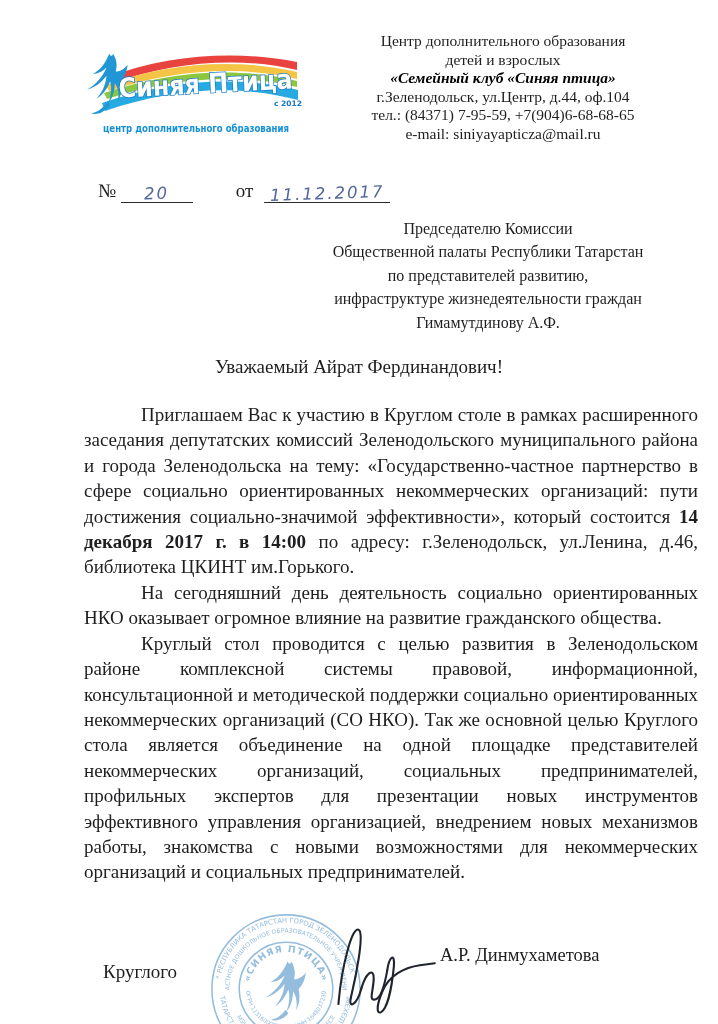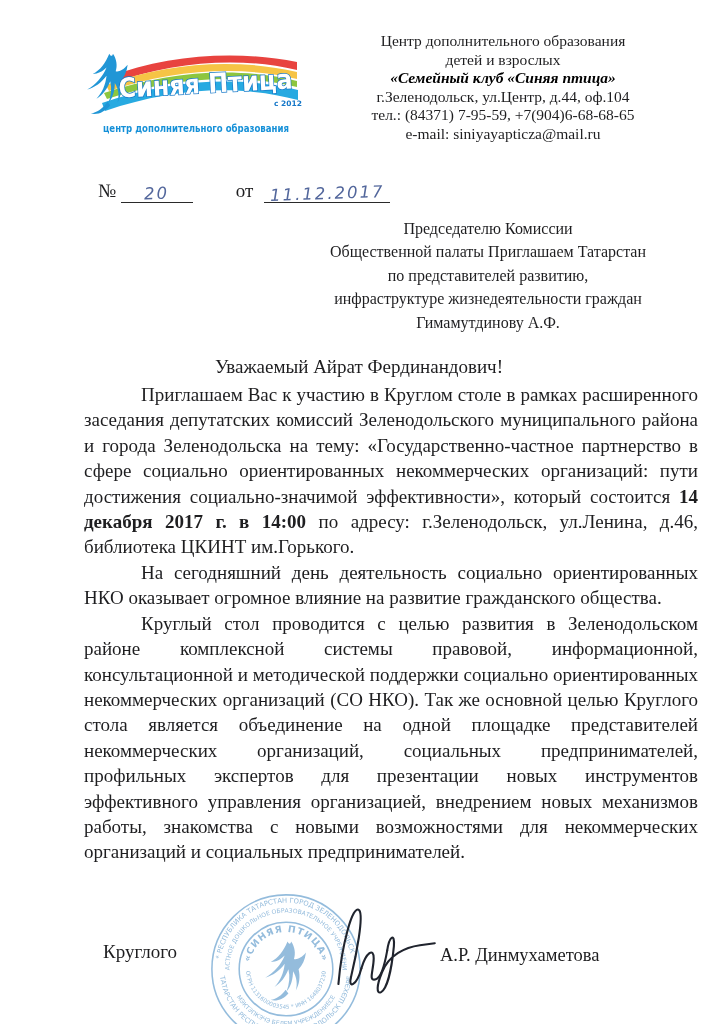--- a/index.html
+++ b/index.html
@@ -24,25 +24,25 @@
     font-size:16.5px;letter-spacing:2px;display:inline-block;transform:rotate(-2deg);
     position:relative;top:2px;
   }
   
   .addressee{width:416px;margin:14px 22px 0 auto;text-align:center;
     font-size:16px;line-height:23.4px;}
   
   .salutation{margin-top:22px;text-align:center;font-size:19px;}
   .para{margin:0;padding:0 20px 0 84px;font-size:19px;line-height:25.4px;
     text-align:justify;text-indent:57px;}
-  .para.first{margin-top:4px;}
+  .para.first{margin-top:24px;}
   
   .sign-block{position:relative;height:238px;margin-top:28px;}
   .sign-pos{position:absolute;left:103px;top:48px;font-size:19px;}
-  .sign-name{position:absolute;left:440px;top:52px;font-size:18.5px;text-align:center;}
+  .sign-name{position:absolute;left:440px;top:32px;font-size:18.5px;text-align:center;}
   .stamp{position:absolute;left:208px;top:-2px;opacity:.88;}
   .autograph{position:absolute;left:322px;top:2px;}
   .stamp text{font-family:"DejaVu Sans",sans-serif;}
 </style>
 </head>
 <body>
 
 <div class="page">
 
   <div class="header">
@@ -78,21 +78,21 @@
 
   <div class="ref-line">
     <span>№</span>
     <span class="u w70"><span class="hand">20</span></span>
     <span class="ot">от</span>
     <span class="u w120"><span class="hand">11.12.2017</span></span>
   </div>
 
   <div class="addressee">
     <div>Председателю Комиссии</div>
-    <div>Общественной палаты Приглашаем Татарстан</div>
+    <div>Общественной палаты Республики Татарстан</div>
     <div>по представителей развитию,</div>
     <div>инфраструктуре жизнедеятельности граждан</div>
     <div>Гимамутдинову А.Ф.</div>
   </div>
 
   <div class="salutation">Уважаемый Айрат Фердинандович!</div>
 
   <p class="para first"><span>Приглашаем Вас к участию в Круглом столе в рамках расширенного заседания депутатских комиссий Зеленодольского муниципального района и города Зеленодольска на тему: «Государственно-частное партнерство в сфере социально ориентированных некоммерческих организаций: пути достижения социально-значимой эффективности», который состоится </span><b>14 декабря 2017 г. в 14:00</b><span> по адресу: г.Зеленодольск, ул.Ленина, д.46, библиотека ЦКИНТ им.Горького.</span></p>
 
   <p class="para">На сегодняшний день деятельность социально ориентированных НКО оказывает огромное влияние на развитие гражданского общества.</p>

